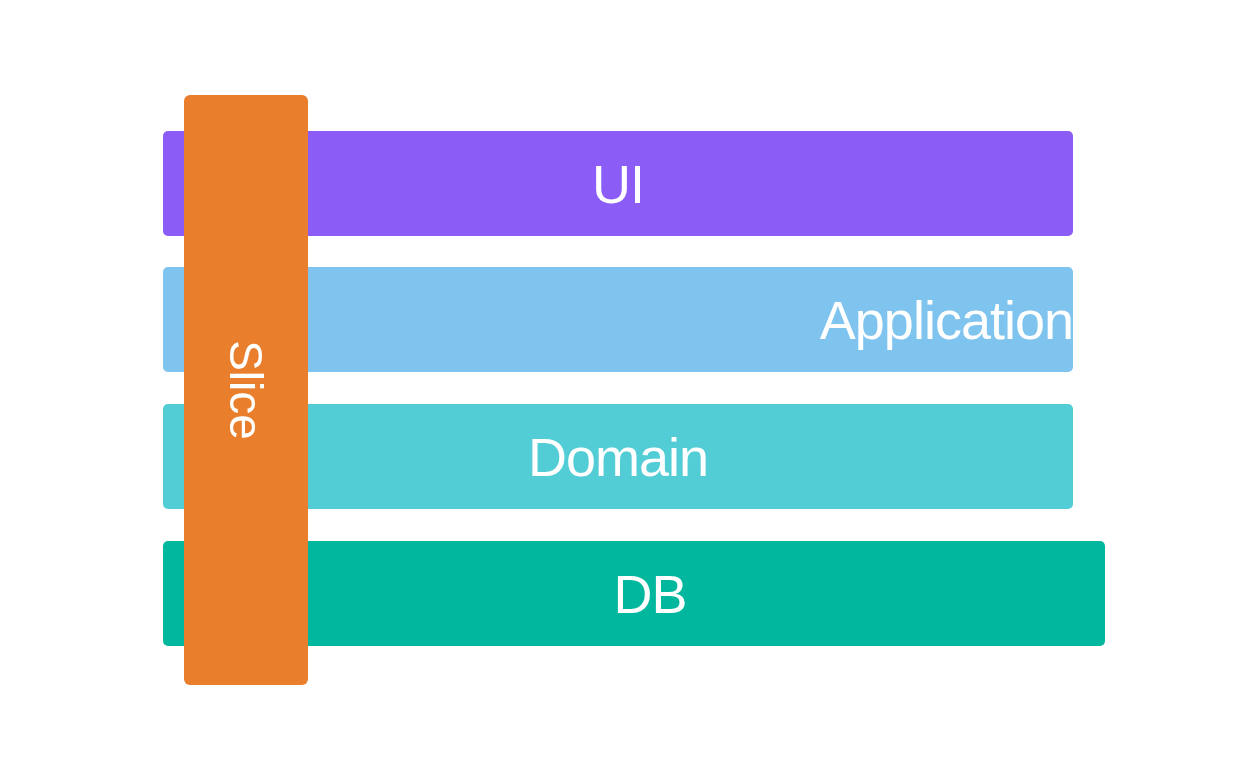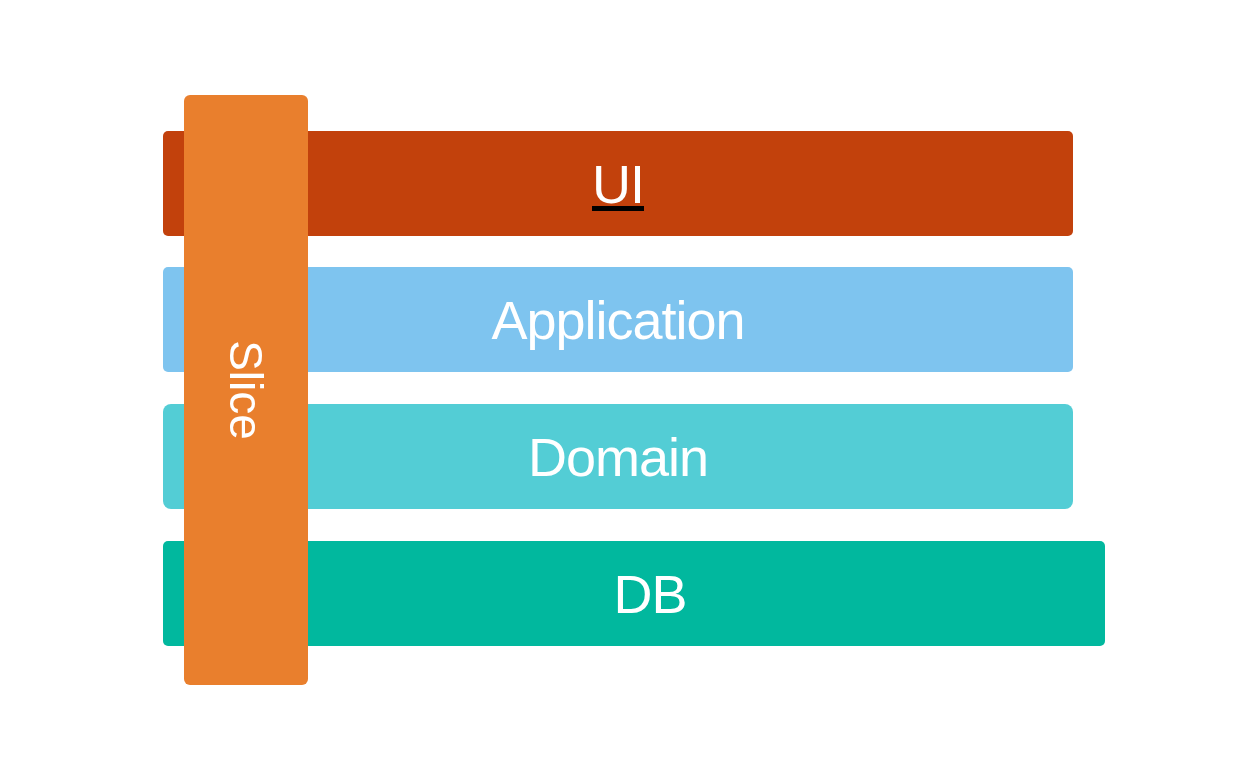--- a/index.html
+++ b/index.html
@@ -28,21 +28,21 @@
   }
   .layer-bar .layer-label {
     color: #ffffff;
     font-size: 54px;
     letter-spacing: -1px;
     line-height: 1;
     white-space: nowrap;
     user-select: none;
   }
   .bar-ui          { top: 131px; }
-  .bar-application { top: 267px; }
+  .bar-application { top: 267px; justify-content: flex-end; }
   .bar-domain      { top: 404px; }
   .bar-db          { top: 541px; }
   .slice-bar {
     position: absolute;
     left: 184px;
     top: 95px;
     width: 124px;
     height: 590px;
     border-radius: 6px;
     display: flex;
@@ -57,29 +57,29 @@
     white-space: nowrap;
     transform: rotate(90deg);
     user-select: none;
   }
 </style>
 </head>
 <body>
 
 <div class="canvas">
 
-  <div class="layer-bar bar-ui" style="background-color: #c2410c; text-decoration: underline;">
+  <div class="layer-bar bar-ui" style="background-color: #8b5cf6;">
     <span class="layer-label">UI</span>
   </div>
 
   <div class="layer-bar bar-application" style="background-color: rgb(126, 196, 239);">
     <span class="layer-label">Application</span>
   </div>
 
-  <div class="layer-bar bar-domain" style="background-color: rgb(83, 205, 213); border-radius: 8px;">
+  <div class="layer-bar bar-domain" style="background-color: rgb(83, 205, 213);">
     <span class="layer-label">Domain</span>
   </div>
 
   <div class="layer-bar bar-db" style="background-color: rgb(1, 184, 158); padding-left: 32px;">
     <span class="layer-label">DB</span>
   </div>
 
   <div class="slice-bar" style="background-color: rgb(233, 127, 45);">
     <span class="slice-label">Slice</span>
   </div>

